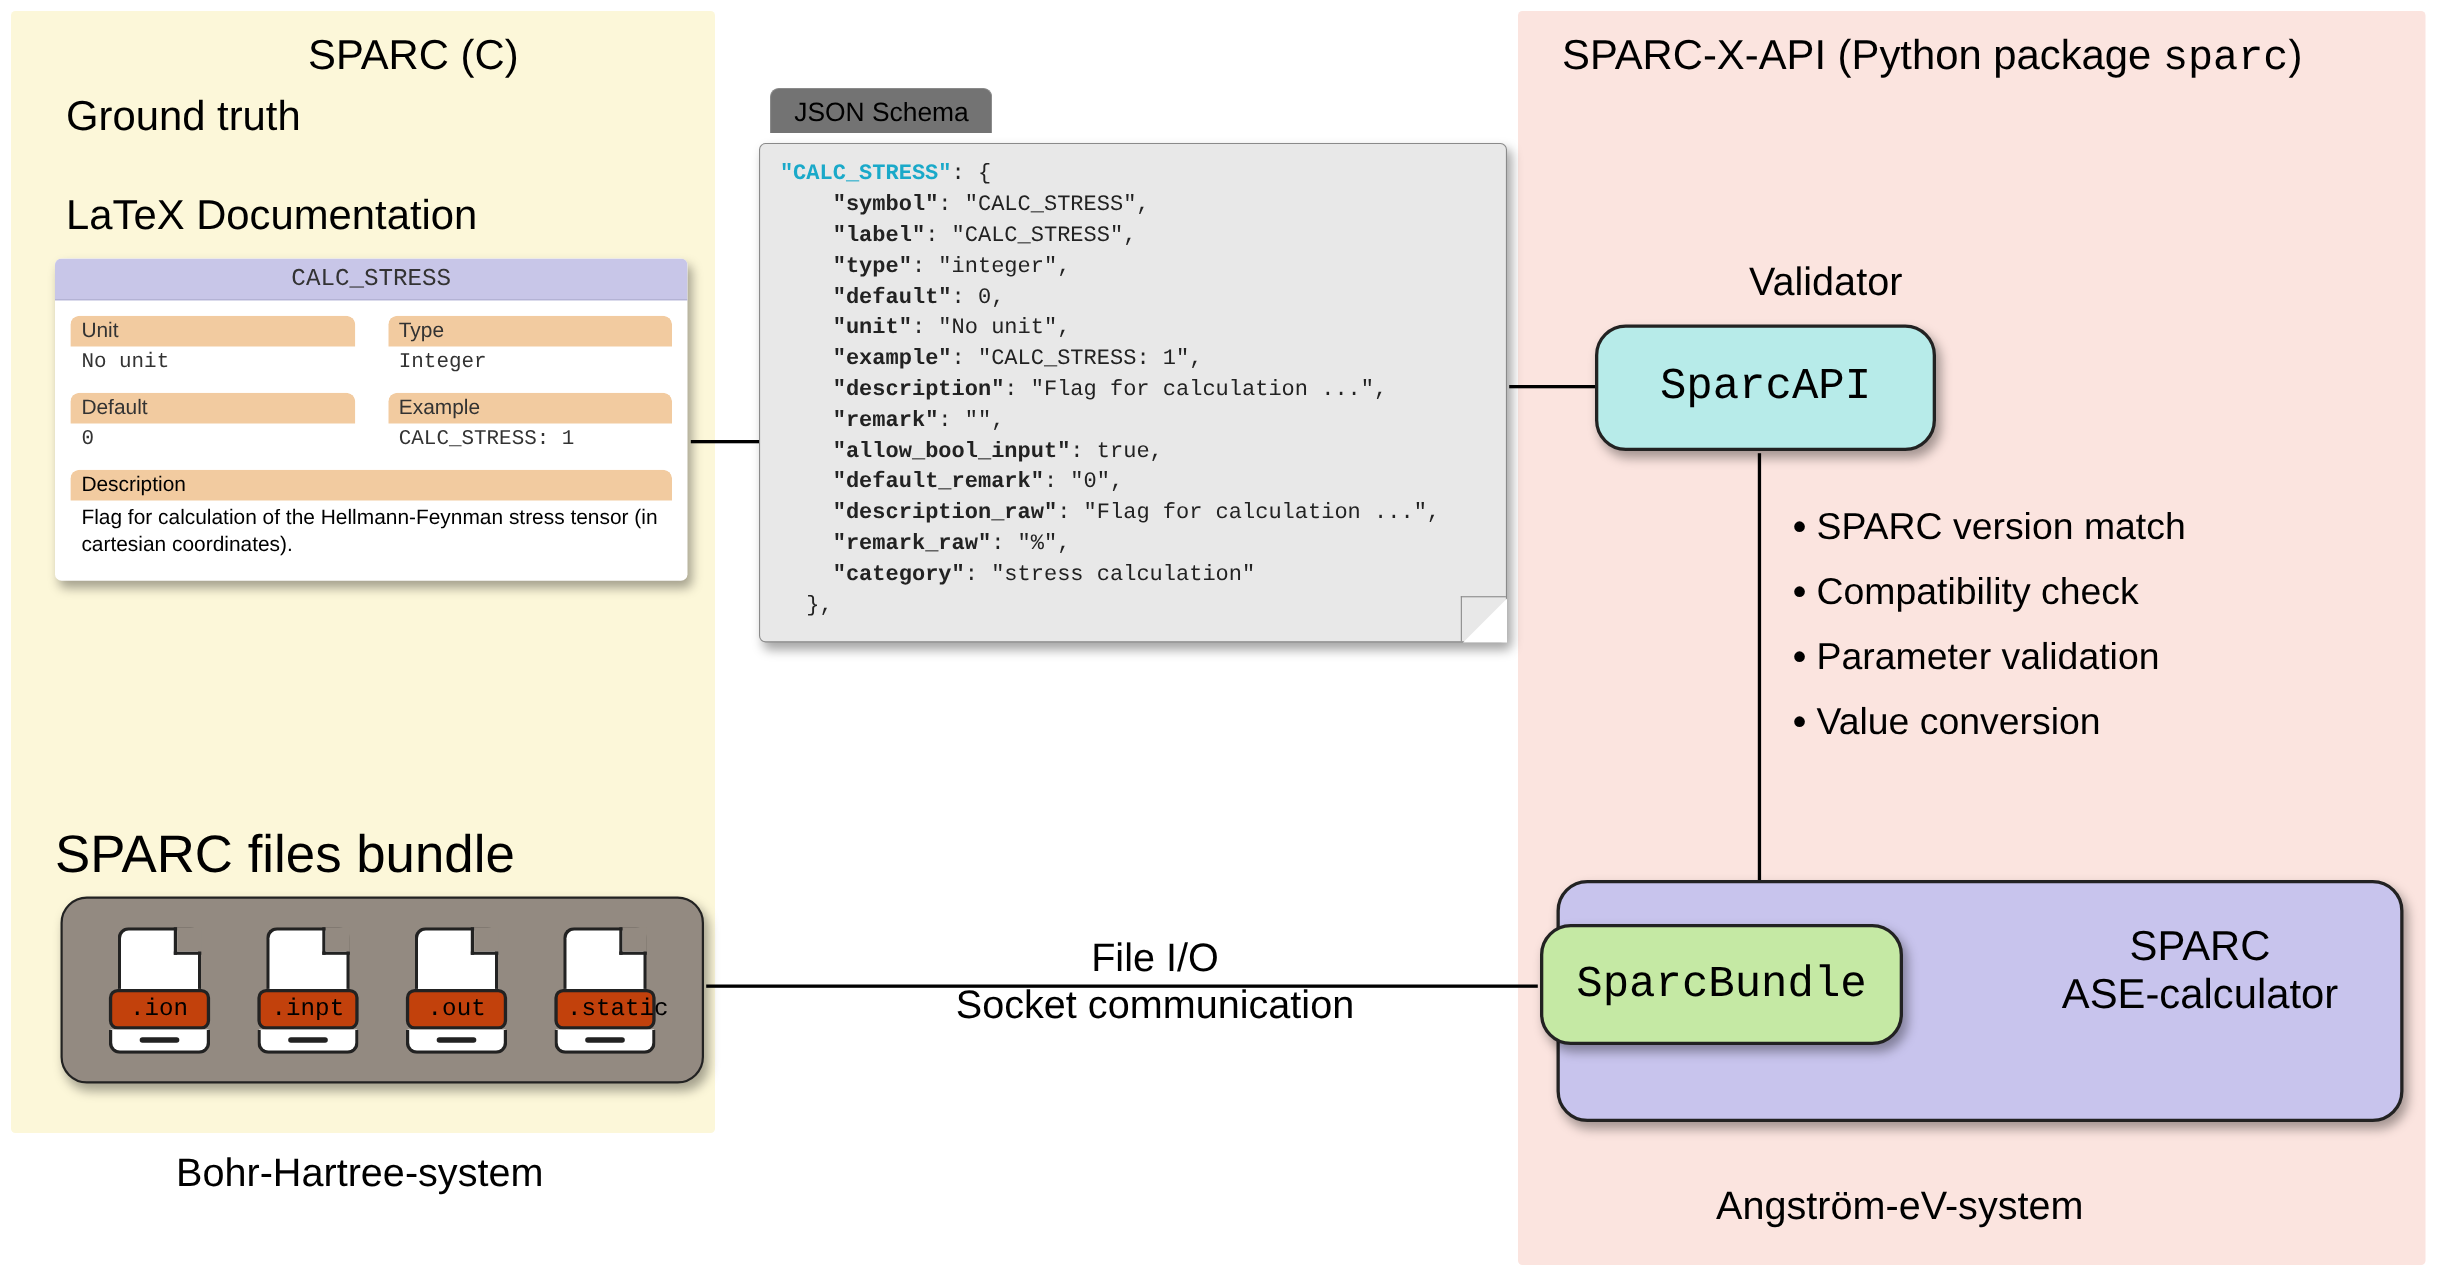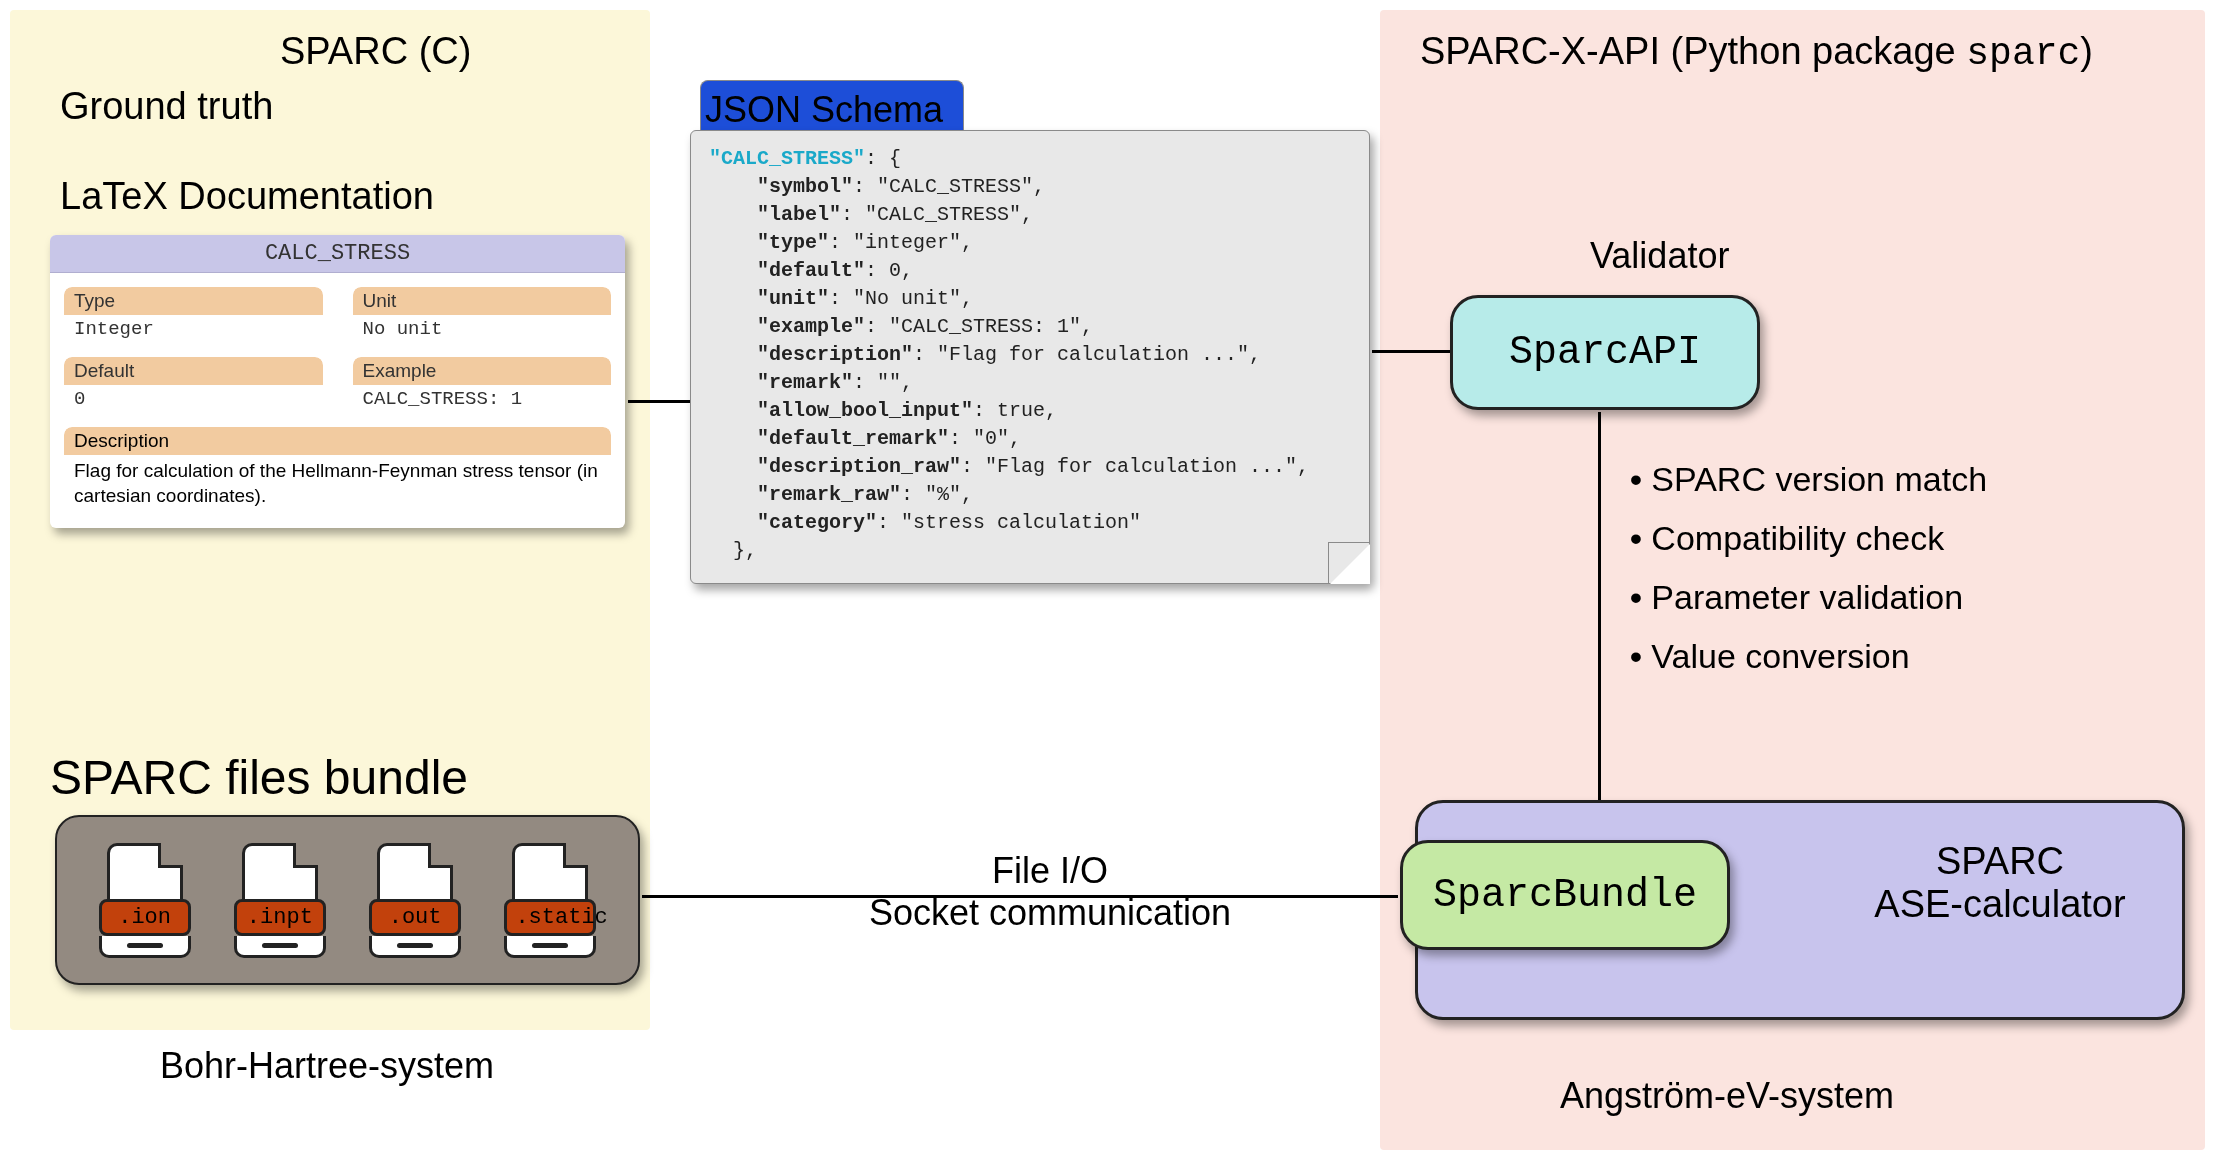--- a/index.html
+++ b/index.html
@@ -111,26 +111,26 @@
   .pill-desc-body {
     padding: 4px 10px 10px 10px;
     font-size: 19px;
     line-height: 1.3;
   }
   
   .json-tab {
     position: absolute;
     left: 700px;
     top: 80px;
-    background: #1d4ed8;
+    background: #737373;
     border: 1px solid #8a8a8a;
     border-bottom: none;
     border-radius: 8px 8px 0 0;
-    padding: 8px 20px 4px 4px;
-    font-size: 36px;
+    padding: 8px 20px 4px 21px;
+    font-size: 24px;
   }
   .json-box {
     position: absolute;
     left: 690px;
     top: 130px;
     width: 680px;
     background: #e8e8e8;
     border: 1px solid #8a8a8a;
     border-radius: 6px;
     padding: 14px 18px 18px 18px;
@@ -364,26 +364,26 @@
 
 <div class="title-left">SPARC (C)</div>
 <div class="ground-truth">Ground truth</div>
 <div class="latex-label">LaTeX Documentation</div>
 
 <div class="latex-card">
   <div class="latex-header">CALC_STRESS</div>
   <div class="latex-body">
     <div class="latex-row">
       <div class="pill">
+        <div class="pill-head">Unit</div>
+        <div class="pill-val">No unit</div>
+      </div>
+      <div class="pill">
         <div class="pill-head">Type</div>
         <div class="pill-val">Integer</div>
-      </div>
-      <div class="pill">
-        <div class="pill-head">Unit</div>
-        <div class="pill-val">No unit</div>
       </div>
     </div>
     <div class="latex-row">
       <div class="pill">
         <div class="pill-head">Default</div>
         <div class="pill-val">0</div>
       </div>
       <div class="pill">
         <div class="pill-head">Example</div>
         <div class="pill-val">CALC_STRESS: 1</div>

